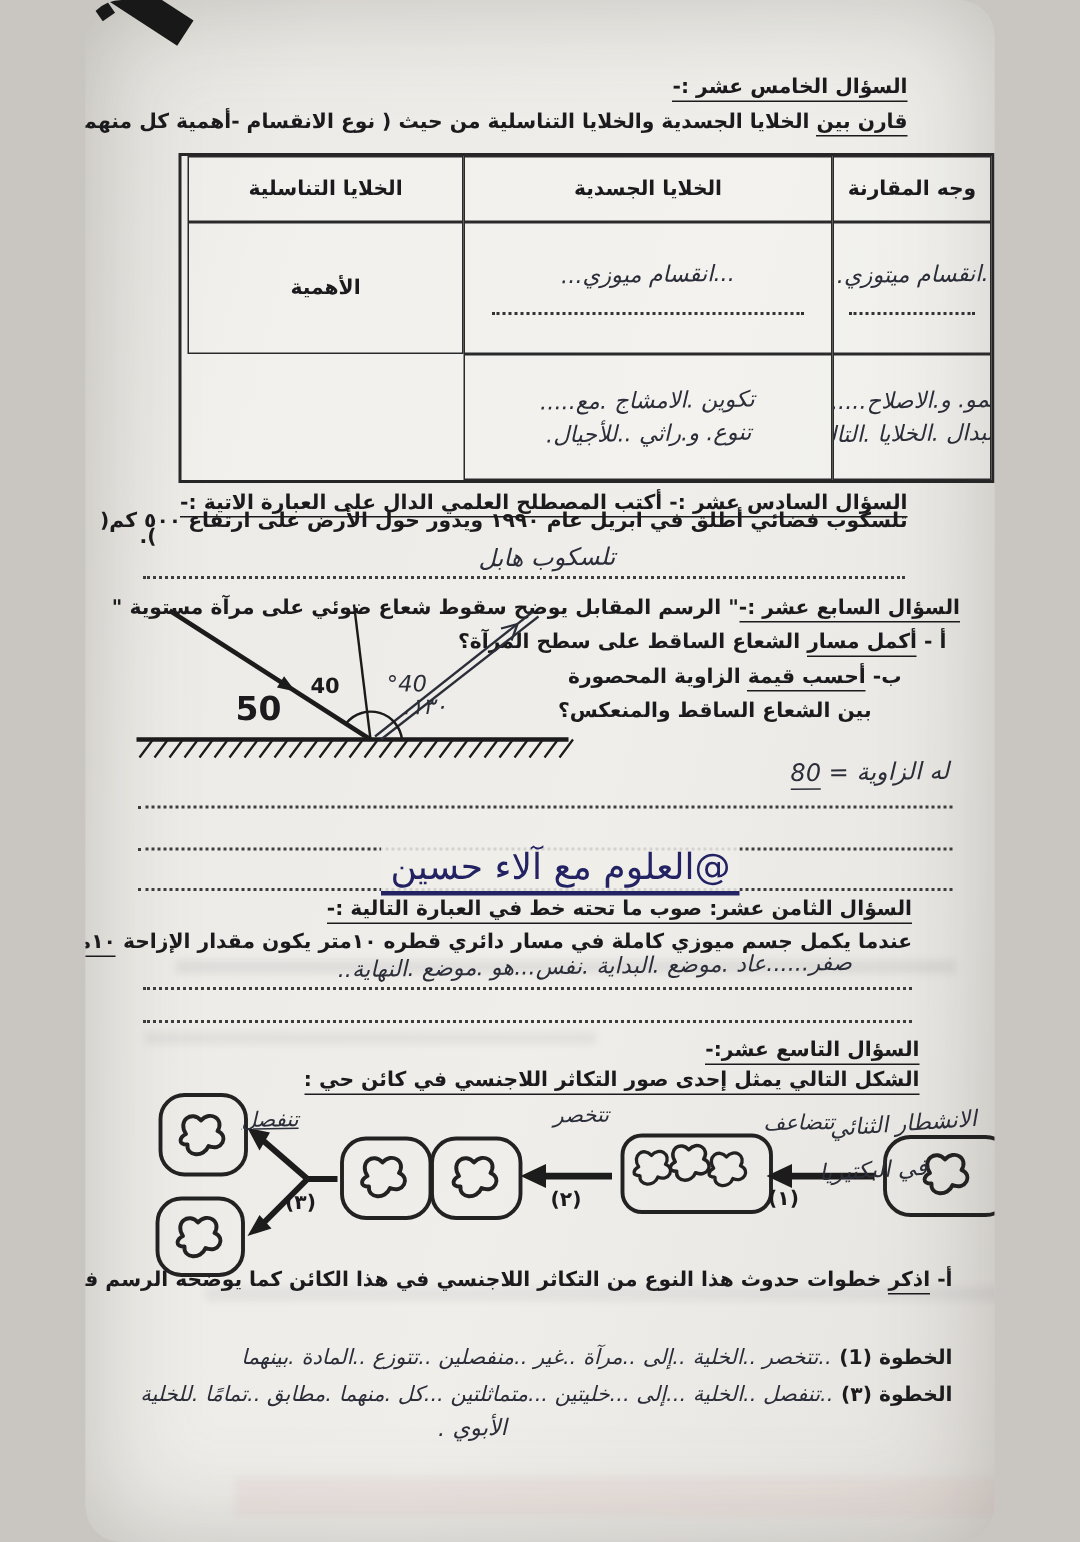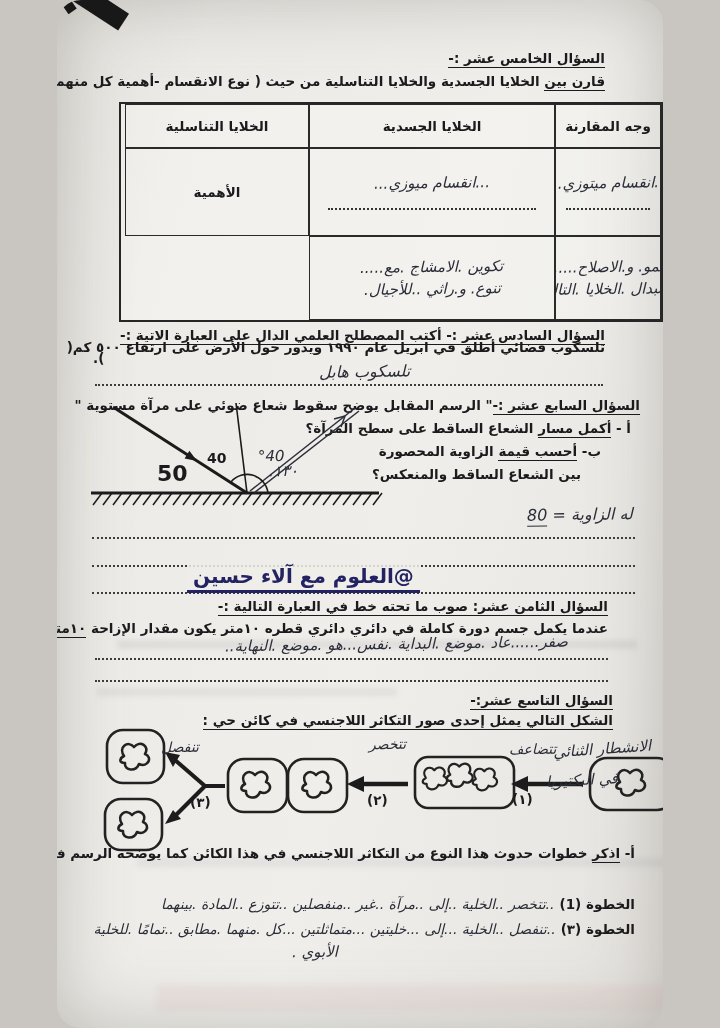--- a/index.html
+++ b/index.html
@@ -12,21 +12,21 @@
   .abs{position:absolute;}
   .print{font-weight:bold;font-size:13.5px;white-space:nowrap;color:#1b1b1d;}
   .hw{font-style:italic;font-size:15px;color:#2b2e38;white-space:nowrap;transform:rotate(-.8deg);}
   .ul{border-bottom:1.6px solid #1b1b1d;padding-bottom:1px;}
   .dotline{border-bottom:2.2px dotted #3c3c3c;height:0;}
   .cmp-table{display:grid;grid-template-columns:106px 246px 184px;grid-template-rows:44px 88px 84px;
     border:2px solid #262626;background:rgba(255,255,255,.25);}
   .cmp-cell{border:1px solid #2a2a2a;display:flex;flex-direction:column;align-items:center;justify-content:center;gap:4px;padding:2px 4px;overflow:hidden;}
   .cmp-cell .lbl{font-weight:bold;font-size:13.5px;}
   .celldots{width:88%;border-bottom:2.4px dotted #333;height:0;margin-top:12px;}
-  .wm{font-weight:bold;font-size:20px;color:#232263;text-align:left;border-bottom:0;white-space:nowrap;}
+  .wm{font-weight:normal;font-size:24px;color:#232263;text-align:right;border-bottom:0;white-space:nowrap;}
   .wm-inner{border-bottom:3px solid #232263;padding:0 6px 2px 6px;}
   .smudge{filter:blur(2.5px);pointer-events:none;}
   .corner{background:#181818;}
   svg{display:block;}
 </style>
 </head>
 <body>
 
 <div class="page">
 
@@ -137,21 +137,21 @@
   <div class="abs dotline" style="left:35px;right:28px;top:592px;"></div>
 
   <div class="abs wm" style="left:130px;right:170px;top:564px;">
     <span class="wm-inner" style="background:rgba(238,237,233,.85);">@العلوم مع آلاء حسين</span>
   </div>
 
   <div class="abs print" style="right:55px;top:598px;">
     <span class="ul">السؤال الثامن عشر: صوب ما تحته خط في العبارة التالية :-</span>
   </div>
   <div class="abs print" style="right:55px;top:620px;">
-    <span>عندما يكمل جسم دورة كاملة في دائري دائري قطره ١٠متر يكون مقدار الإزاحة </span><span class="ul">١٠متر</span>
+    <span>عندما يكمل جسم ميوزي كاملة في مسار دائري قطره ١٠متر يكون مقدار الإزاحة </span><span class="ul">١٠متر</span>
   </div>
   <div class="abs hw" style="right:95px;top:635px;"><span>صفر......عاد .موضع .البداية .نفس...هو .موضع .النهاية..</span></div>
   <div class="abs dotline" style="left:38px;right:55px;top:658px;"></div>
   <div class="abs dotline" style="left:38px;right:55px;top:680px;"></div>
 
   <div class="abs print" style="right:50px;top:692px;">
     <span class="ul">السؤال التاسع عشر:-</span>
   </div>
   <div class="abs print" style="right:50px;top:712px;">
     <span class="ul">الشكل التالي يمثل إحدى صور التكاثر اللاجنسي في كائن حي :</span>
@@ -193,21 +193,21 @@
       <path d="M120,62 L90,36" stroke-width="4"></path>
         <polygon points="80,28 95,31 88,43" stroke="none"></polygon>
       <path d="M120,62 L90,92" stroke-width="4"></path>
         <polygon points="80,100 88,86 96,95" stroke="none"></polygon>
     </g>
   </svg>
   <div class="abs hw" style="left:452px;top:741px;font-size:14px;"><span>تتضاعف</span></div>
   <div class="abs print" style="left:455px;top:791px;"><span>(١)</span></div>
   <div class="abs hw" style="left:312px;top:736px;font-size:14px;"><span>تتخصر</span></div>
   <div class="abs print" style="left:310px;top:792px;"><span>(٢)</span></div>
-  <div class="abs hw" style="left:104px;top:739px;font-size:14px;"><span>تنفصل</span></div>
+  <div class="abs hw" style="left:104px;top:739px;font-size:14px;text-decoration:underline;"><span>تنفصل</span></div>
   <div class="abs print" style="left:133px;top:794px;"><span>(٣)</span></div>
   <div class="abs hw" style="right:12px;top:740px;font-size:15px;transform:rotate(-4deg);"><span>الانشطار الثنائي</span></div>
   <div class="abs hw" style="right:45px;top:771px;font-size:15px;transform:rotate(-3deg);"><span>في البكتيريا</span></div>
 
   <div class="abs print" style="right:28px;top:845px;">
     <span>أ- </span><span class="ul">اذكر</span><span> خطوات حدوث هذا النوع من التكاثر اللاجنسي في هذا الكائن  كما يوضحه الرسم في</span>
   </div>
   <div class="abs" style="right:28px;top:894px;white-space:nowrap;">
     <span class="print">الخطوة (1)</span>
     <span class="hw" style="font-size:14px;">..تتخصر ..الخلية ..إلى ..مرآة ..غير ..منفصلين ..تتوزع ..المادة .بينهما</span>

